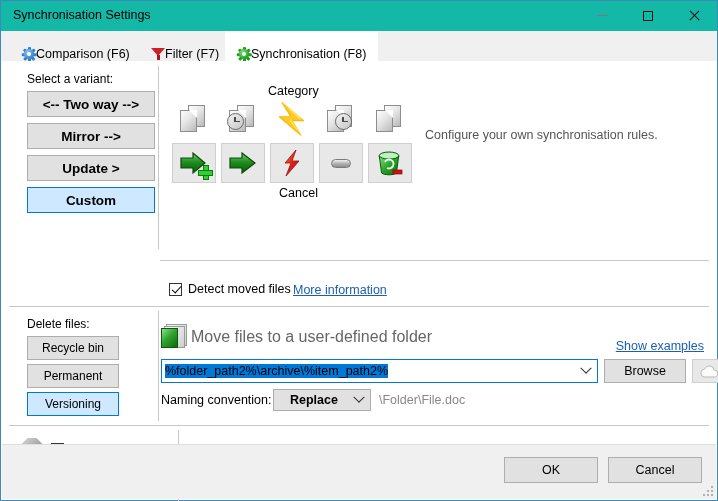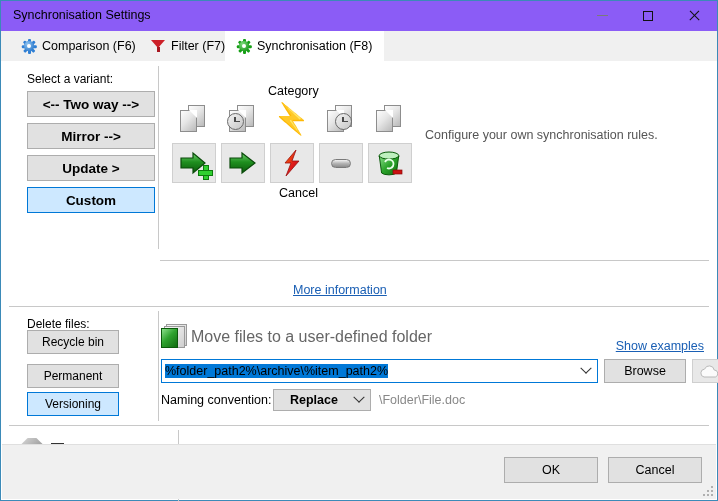--- a/index.html
+++ b/index.html
@@ -17,21 +17,21 @@
   .window {
     position: absolute; left: 0; top: 0;
     width: 718px; height: 501px;
     box-sizing: border-box;
     border: 1px solid #3b8ab8;
     background: #f0f0f0;
   }
   
   .titlebar {
     position: absolute; left: 0; top: 0; right: 0; height: 30px;
-    background: #8b5cf6;
+    background: #14b8a6;
     border-bottom: 1px solid #ffffff;
   }
   .title-text {
     position: absolute; left: 12px; top: 7px;
     font-size: 12.5px; color: #000;
     font-family: "Liberation Sans", sans-serif;
   }
   .wbtn {
     position: absolute; top: 0; width: 46px; height: 29px;
     display: flex; align-items: center; justify-content: center;
@@ -53,21 +53,21 @@
   .glyph-close:before { transform: rotate(45deg); }
   .glyph-close:after { transform: rotate(-45deg); }
 
   
   .tabstrip {
     position: absolute; left: 0; top: 30px; right: 0; height: 30px;
     background: #f0f0f0;
   }
   .tab {
     position: absolute; top: 0; height: 30px;
-    display: flex; align-items: center; gap: 6px;
+    display: flex; align-items: flex-end; 
     padding: 0 12px;
     box-sizing: border-box;
     background: #f0f0f0;
     border-right: 1px solid #d4d4d4;
     font-size: 12.5px;
     cursor: default;
   }
   .tab.active {
     background: #ffffff;
     border-right: none;
@@ -201,21 +201,21 @@
 
   #div-mid { left: 8px; right: 8px; top: 245px; }
 
   
   .mid-left {
     position:absolute; left: 8px; top: 250px; width: 150px; height: 110px;
     border-right: 1px solid #c8c8c8; box-sizing: border-box;
   }
   #delete-label { position:absolute; left: 18px; top: 6px; }
   .del-btn { position:absolute; left: 18px; width: 92px; height: 24px; }
-  #del-0 { top: 19px; }
+  #del-0 { top: 25px; }
   #del-1 { top: 53px; }
   #del-2 { top: 81px; }
 
   .mid-right { position:absolute; left: 160px; top: 250px; right: 8px; height: 110px; }
   #move-icon-wrap { position:absolute; left: 0px; top: 12px; }
   #move-label { position:absolute; left: 30px; top: 17px; font-size: 16px; color: #666; }
   #show-examples { position:absolute; right: 5px; top: 28px; }
 
   .combo {
     position:absolute; box-sizing:border-box;
@@ -523,20 +523,24 @@
           </svg>
         </div>
 
         <div id="action-label">Cancel</div>
         <div id="rules-note">Configure your own synchronisation rules.</div>
       </div>
     </div>
 
     <div class="divider-h" id="div-top"></div>
 
+    <div class="chk-row" id="detect-row">
+      <span class="chk checked"></span>
+      <span id="detect-label">Detect moved files</span>
+    </div>
     <a class="link" id="more-info">More information</a>
 
     <div class="divider-h" id="div-mid"></div>
 
     <div class="mid-left">
       <div class="section-label" id="delete-label">Delete files:</div>
       <div class="btn del-btn" id="del-0">Recycle bin</div>
       <div class="btn del-btn" id="del-1">Permanent</div>
       <div class="btn del-btn selected" id="del-2">Versioning</div>
     </div>

